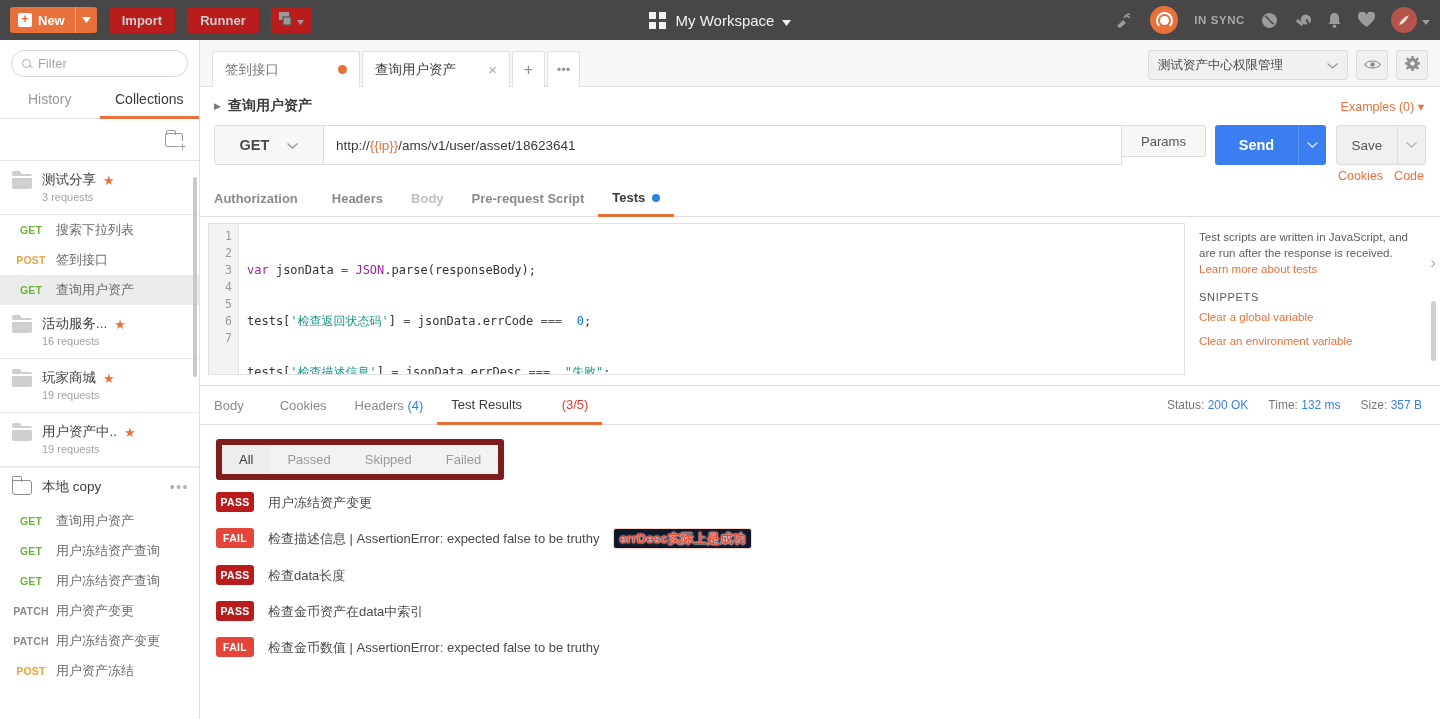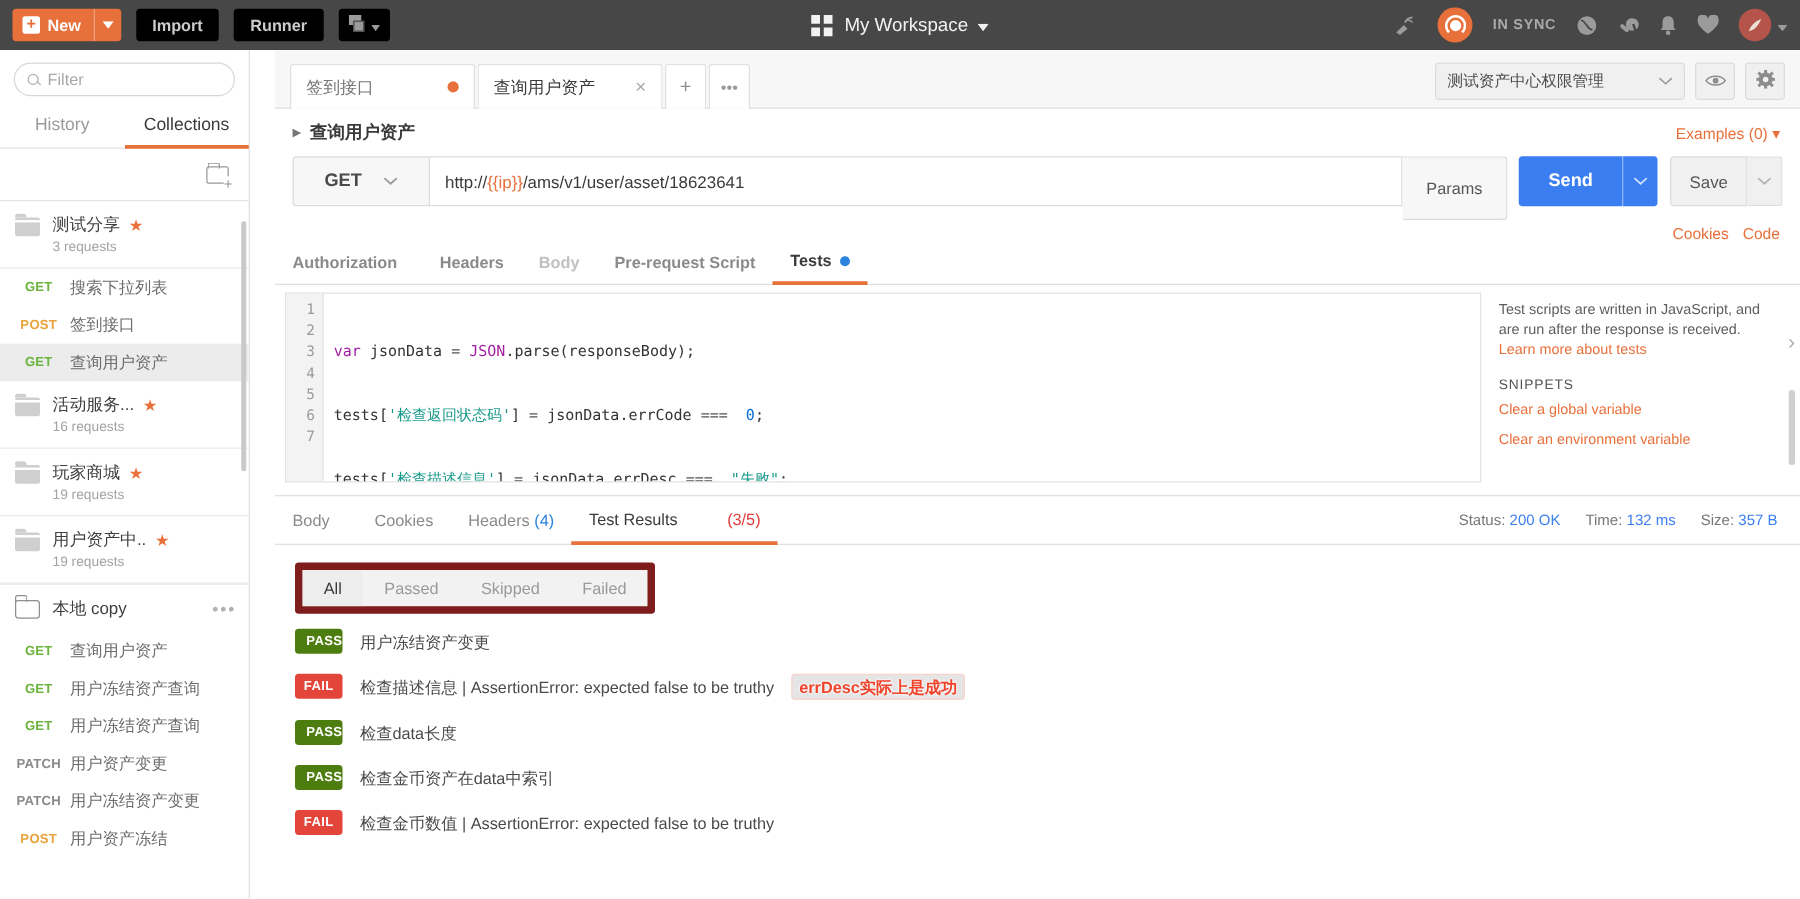--- a/index.html
+++ b/index.html
@@ -25,21 +25,21 @@
   .plus-sq {
     width: 14px; height: 14px; border-radius: 2px; background: #fff; color: #e8703a;
     font-size: 13px; line-height: 12px; text-align: center; font-weight: bold;
     display: inline-block;
   }
   .btn-new .caret {
     border-left: 1px solid rgba(255,255,255,.35); width: 22px; height: 26px;
     display: flex; align-items: center; justify-content: center;
   }
   .tb-btn {
-    background: #000000; color: #ccc; height: 26px; border-radius: 3px;
+    background: #b91c1c; color: #ccc; height: 26px; border-radius: 3px;
     padding: 0 13px; margin-left: 12px; display: flex; align-items: center;
     font-size: 13px; font-weight: bold;
   }
   .tb-btn.icononly { padding: 0 8px; gap: 3px; }
   .ws-center {
     position: absolute; left: 0; right: 0; top: 0; height: 40px;
     display: flex; align-items: center; justify-content: center;
     color: #f2f2f2; font-size: 15px; pointer-events: none;
   }
   .ws-center > * { pointer-events: auto; }
@@ -54,21 +54,21 @@
   .sync-dot::after { content: ""; width: 9px; height: 9px; border-radius: 50%; background: #fff; }
   .sync-dot { position: relative; }
   .sync-ring { position: absolute; width: 17px; height: 17px; border: 2.5px solid #fff; border-radius: 50%; border-bottom-color: transparent; }
   .insync { color: #a9a9a9; font-size: 11.5px; letter-spacing: .6px; font-weight: bold; }
   .avatar {
     width: 26px; height: 26px; border-radius: 50%; background: #b4544a;
     display: flex; align-items: center; justify-content: center; color: #e9d8c8; font-size: 14px;
   }
 
   
-  .body { flex: 1; display: flex; min-height: 0; gap: 20px; }
+  .body { flex: 1; display: flex; min-height: 0; }
 
   
   .sidebar {
     width: 200px; flex: 0 0 200px; border-right: 1px solid #e0e0e0;
     display: flex; flex-direction: column; background: #fff; min-height: 0;
   }
   .filter-wrap { padding: 10px 11px 6px; }
   .filter-box {
     height: 27px; border: 1px solid #d8d8d8; border-radius: 14px;
     display: flex; align-items: center; padding: 0 10px; gap: 7px; color: #a8a8a8;
@@ -159,21 +159,21 @@
     background: #f7f7f7; border-radius: 3px 0 0 3px; display: flex; align-items: center;
     justify-content: center; gap: 18px; font-size: 14.5px; color: #4a4a4a; font-weight: bold;
   }
   .method .chev { font-weight: normal; color: #9a9a9a; font-size: 11px; }
   .urlbox {
     flex: 1; height: 40px; border: 1px solid #dcdcdc; border-left: none;
     display: flex; align-items: center; padding: 0 12px; font-size: 13.5px; color: #3a3a3a;
   }
   .var { color: #e8703a; }
   .params-btn {
-    width: 84px; flex: 0 0 84px; height: 51px; border: 1px solid #dcdcdc; border-left: none;
+    width: 84px; flex: 0 0 84px; height: 32px; border: 1px solid #dcdcdc; border-left: none;
     background: #f7f7f7; border-radius: 0 3px 3px 0; display: flex; align-items: center;
     justify-content: center; font-size: 13px; color: #555;
   }
   .send-grp { display: flex; margin-left: 9px; }
   .send {
     height: 40px; width: 83px; background: #3a7ef2; color: #fff; font-weight: bold; font-size: 14.5px;
     display: flex; align-items: center; justify-content: center; border-radius: 3px 0 0 3px;
   }
   .send-c {
     height: 40px; width: 28px; background: #3a7ef2; color: #cfe0ff; border-left: 1px solid #5b93f5;
@@ -245,26 +245,26 @@
   .fgroup { display: inline-flex; border: 6px solid #7f1d1d; border-radius: 3px; overflow: hidden; background: #f2f2f2; }
   .fbtn { padding: 7px 17px; font-size: 13px; color: #9a9a9a; }
   .fbtn.active { background: #ededed; color: #3a3a3a; }
 
   .results { padding: 12px 16px 0; overflow: hidden; }
   .res-row { display: flex; align-items: flex-start; gap: 14px; margin-bottom: 16px; }
   .badge {
     width: 38px; flex: 0 0 38px; text-align: center; color: #fff; font-size: 10.5px; font-weight: bold;
     border-radius: 3px; padding: 4px 0; letter-spacing: .3px;
   }
-  .badge.pass { background: #4d7c0f; text-align: right; }
+  .badge.pass { background: #b91c1c; }
   .badge.fail { background: #e4453a; }
   .res-txt { font-size: 13px; color: #4a4a4a; padding-top: 2px; }
   .annot {
     margin-left: 14px; color: #f0432b; font-weight: bold; font-size: 13px; line-height: 17px;
-    background: #e5e5e5; border: 1px solid #f8d4cd; border-radius: 3px; padding: 1px 5px;
+    background: #0f172a; border: 1px solid #f8d4cd; border-radius: 3px; padding: 1px 5px;
     display: inline-block; max-width: 150px;
     text-shadow: 0 0 2px #fff, 0 0 2px #fff;
   }
   .annot-wrap { display: flex; align-items: flex-start; }
 </style>
 </head>
 <body>
 
 <div id="app">
 

